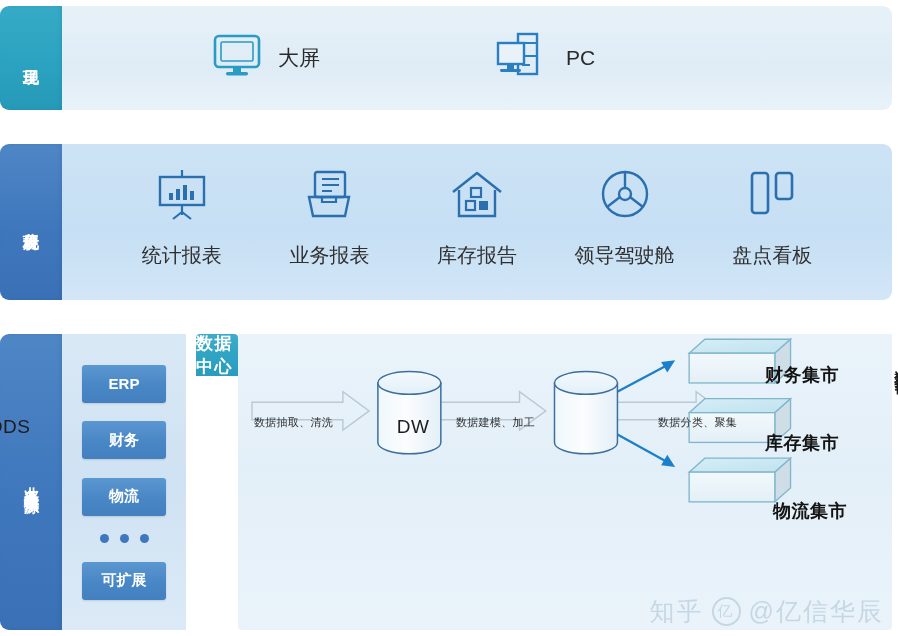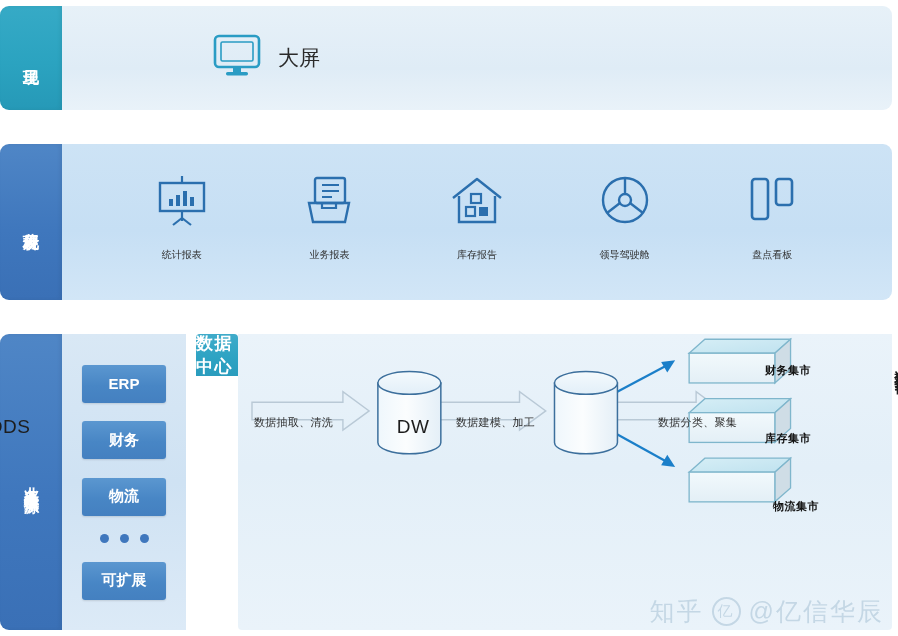--- a/index.html
+++ b/index.html
@@ -44,21 +44,21 @@
   #row-analysis .panel{
     background:linear-gradient(180deg,#cde3f5 0%,#c6dff4 55%,#d2e6f7 100%);
   }
   .analysis-items{
     position:absolute;inset:0;display:flex;align-items:center;
     justify-content:space-around;padding:0 46px 8px 46px;box-sizing:border-box;
   }
   .analysis-item{
     display:flex;flex-direction:column;align-items:center;gap:16px;width:120px;
   }
-  .analysis-label{font-size:10px;color:#2f2f2f;white-space:nowrap;}
+  .analysis-label{font-size:20px;color:#2f2f2f;white-space:nowrap;}
 
   
   #row-source{top:334px;height:296px;width:892px;}
   #row-source .tab{
     background:linear-gradient(180deg,#4f86c6 0%,#3f77bd 55%,#3a70b6 100%);
     font-size:15px;letter-spacing:2px;
   }
   #row-source .panel{
     background:transparent;display:flex;
   }
@@ -96,21 +96,21 @@
   .pipe{position:absolute;inset:0;}
   .cyl-label{
     position:absolute;width:100%;text-align:center;
     font-size:19px;color:#1d1d1d;letter-spacing:.5px;
   }
   .arrow-txt{
     position:absolute;font-size:11px;color:#303030;white-space:nowrap;
     letter-spacing:.3px;
   }
   .mart-label{
-    position:absolute;font-size:11px;color:#141414;font-weight:bold;
+    position:absolute;font-size:18px;color:#141414;font-weight:bold;
     white-space:nowrap;letter-spacing:.5px;
   }
 
   
   .watermark{
     position:absolute;right:14px;bottom:8px;
     font-size:25px;color:#c3d6e4;font-weight:normal;letter-spacing:2px;
     display:flex;align-items:center;gap:8px;opacity:.95;
   }
   .wm-logo{
@@ -134,20 +134,34 @@
             <svg width="50" height="46" viewBox="0 0 50 46">
               <rect x="3" y="3" width="44" height="31" rx="4" fill="none" stroke="#2a9cc4" stroke-width="2.6"></rect>
               <rect x="9" y="9" width="32" height="19" rx="1.5" fill="none" stroke="#2a9cc4" stroke-width="1.6"></rect>
               <rect x="21" y="34" width="8" height="5" fill="#2a9cc4"></rect>
               <rect x="14" y="39" width="22" height="3.4" rx="1.6" fill="#2a9cc4"></rect>
             </svg>
           </span>
           <span class="present-label">大屏</span>
         </div>
 
+        <div class="present-item">
+          <span>
+            <svg width="54" height="48" viewBox="0 0 54 48">
+              <rect x="22" y="2" width="19" height="40" fill="none" stroke="#2a7fc0" stroke-width="2.4"></rect>
+              <line x1="22" y1="11" x2="41" y2="11" stroke="#2a7fc0" stroke-width="2"></line>
+              <line x1="22" y1="24" x2="41" y2="24" stroke="#2a7fc0" stroke-width="2"></line>
+              <line x1="26" y1="33" x2="34" y2="33" stroke="#2a7fc0" stroke-width="2"></line>
+              <rect x="2" y="11" width="26" height="21" fill="#eaf2f9" stroke="#2a7fc0" stroke-width="2.4"></rect>
+              <rect x="11" y="32" width="7" height="5" fill="#2a7fc0"></rect>
+              <rect x="4" y="37" width="21" height="3" rx="1.4" fill="#2a7fc0"></rect>
+            </svg>
+          </span>
+          <span class="present-label">PC</span>
+        </div>
 
       </div>
     </div>
   </div>
 
   <div class="row" id="row-analysis">
     <div class="tab">分析展现</div>
     <div class="panel">
       <div class="analysis-items">
 

